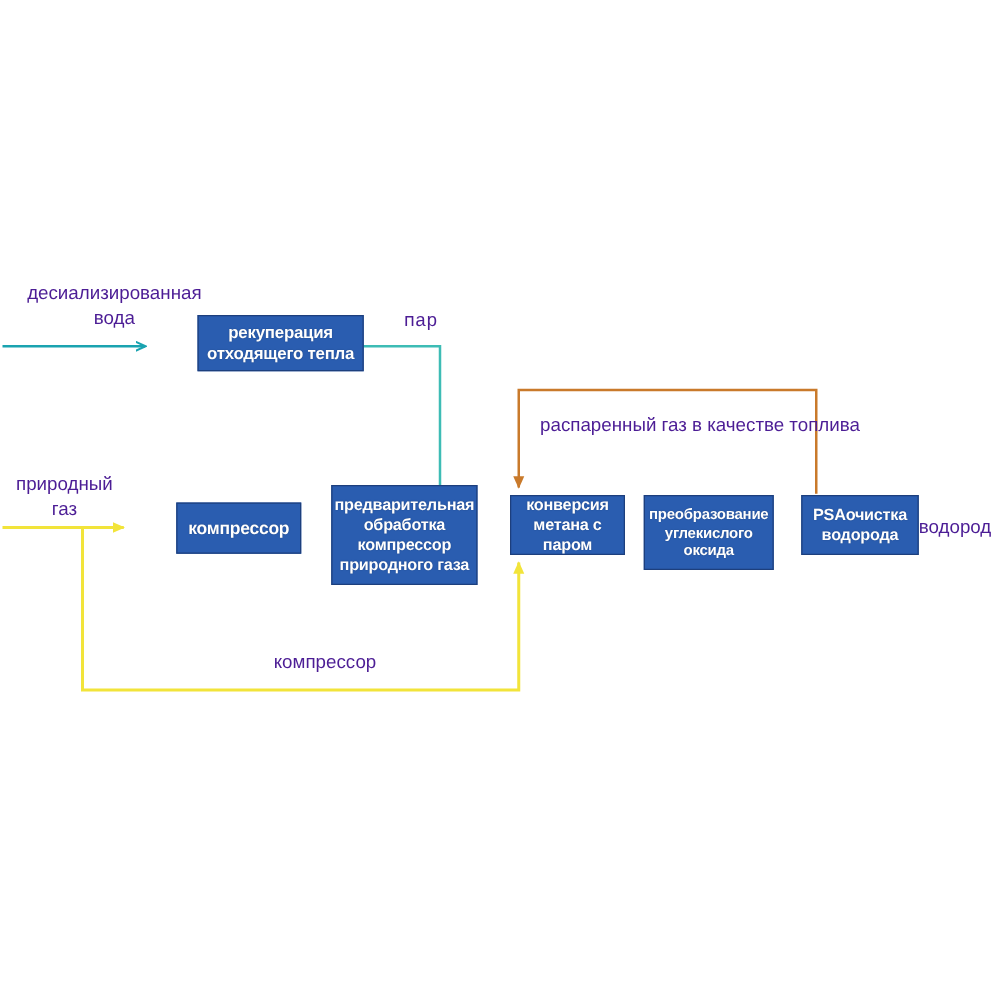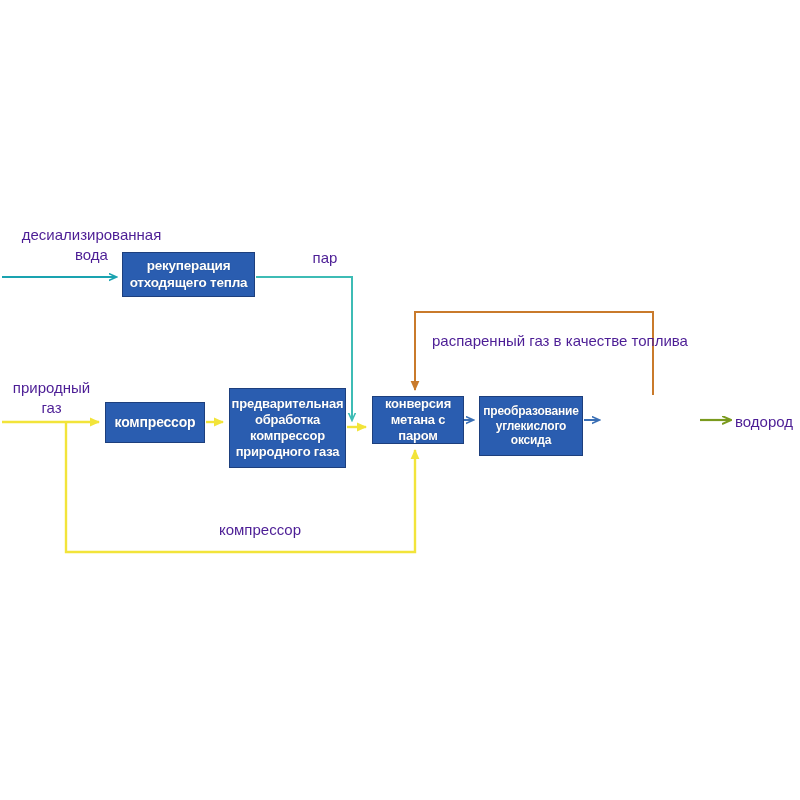--- a/index.html
+++ b/index.html
@@ -30,20 +30,21 @@
     color: #ffffff;
     display: flex;
     align-items: center;
     justify-content: center;
     text-align: center;
     line-height: 1.22;
     font-weight: 700;
     letter-spacing: -0.2px;
     text-shadow: 0 0 1px rgba(0,0,0,0.35);
     z-index: 3;
+    margin-left: 36px;
   }
   .node-inner {
     padding: 0 3px;
     white-space: pre-line;
   }
   .edge-label {
     position: absolute;
     color: #4c1d95;
     font-size: 15px;
     font-weight: 400;
@@ -57,21 +58,21 @@
   #node-heat-recovery   { left:122px; top:252px; width:133px; height:45px; font-size:13.5px; }
   #node-compressor      { left:105px; top:402px; width:100px; height:41px; font-size:14px; }
   #node-pretreatment    { left:229px; top:388px; width:117px; height:80px; font-size:13px; }
   #node-smr             { left:372px; top:396px; width:92px;  height:48px; font-size:13px; }
   #node-co-shift        { left:479px; top:396px; width:104px; height:60px; font-size:12px; }
   #node-psa             { left:605px; top:396px; width:94px;  height:48px; font-size:13px; }
 
   
   #label-desalinated-water { left:4px;   top:225px; width:175px; text-align:center; }
   #label-natural-gas       { left:4px;   top:378px; width:95px;  text-align:center; }
-  #label-steam             { left:300px; top:248px; width:50px;  text-align:center; }
+  #label-steam             { left:300px; top:248px; width:50px;  text-align:right;font-family:Liberation Mono, monospace; }
   #label-vaporized-fuel    { left:425px; top:283px; width:270px; text-align:center;margin-top:48px; }
   #label-compressor-loop   { left:190px; top:520px; width:140px; text-align:center; }
   #label-hydrogen          { left:735px; top:412px; width:70px;  text-align:left; }
 </style>
 </head>
 <body>
 
 <div id="canvas">
 
   <svg id="flow-svg" viewBox="0 0 800 800">
@@ -134,20 +135,24 @@
 природного газа</span>
   </div>
   <div class="node" id="node-smr">
     <span class="node-inner">конверсия
 метана с паром</span>
   </div>
   <div class="node" id="node-co-shift">
     <span class="node-inner">преобразование
 углекислого оксида</span>
   </div>
+  <div class="node" id="node-psa">
+    <span class="node-inner">PSAочистка
+водорода</span>
+  </div>
 
   <div class="edge-label" id="label-desalinated-water">десиализированная
 вода</div>
   <div class="edge-label" id="label-natural-gas">природный
 газ</div>
   <div class="edge-label" id="label-steam">пар</div>
   <div class="edge-label" id="label-vaporized-fuel">распаренный газ в качестве топлива</div>
   <div class="edge-label" id="label-compressor-loop">компрессор</div>
   <div class="edge-label" id="label-hydrogen">водород</div>
 

